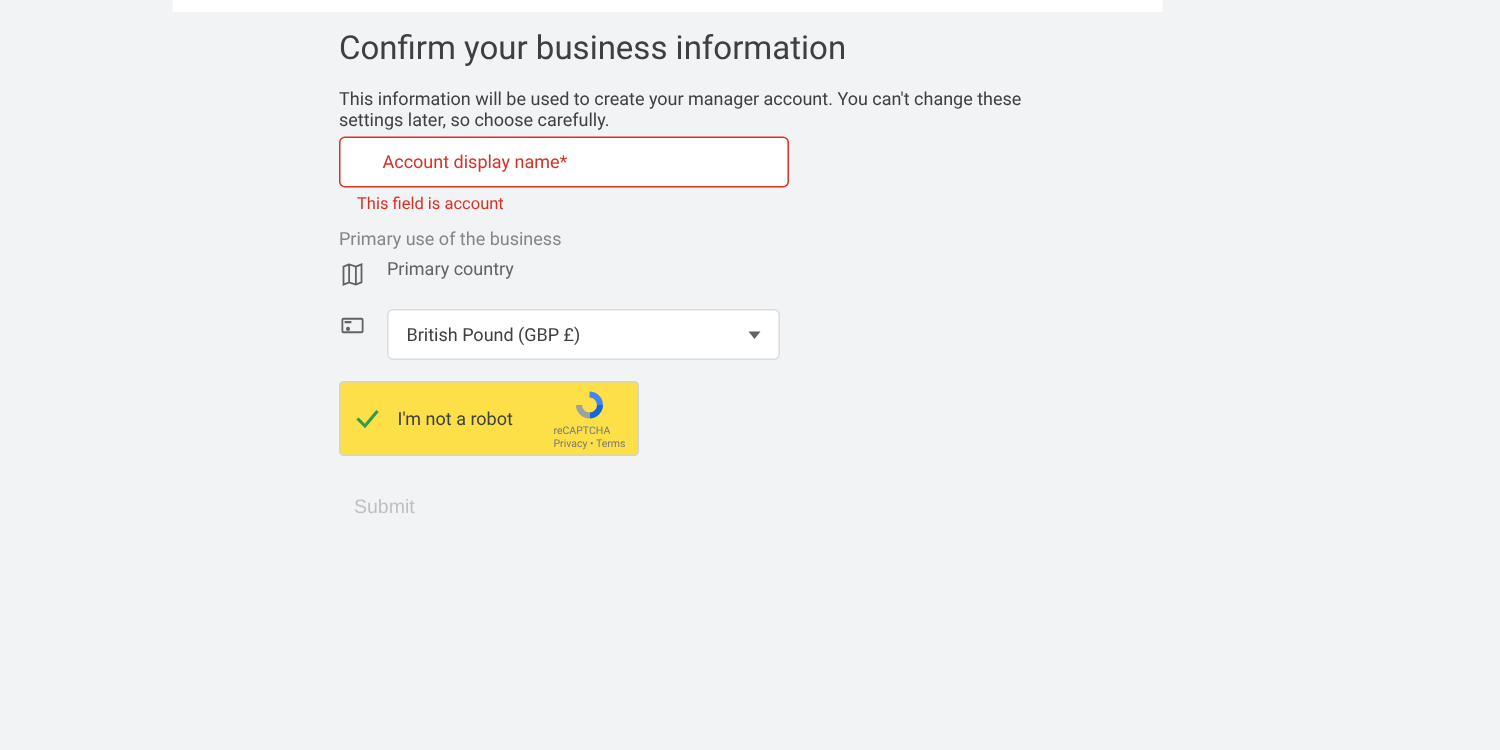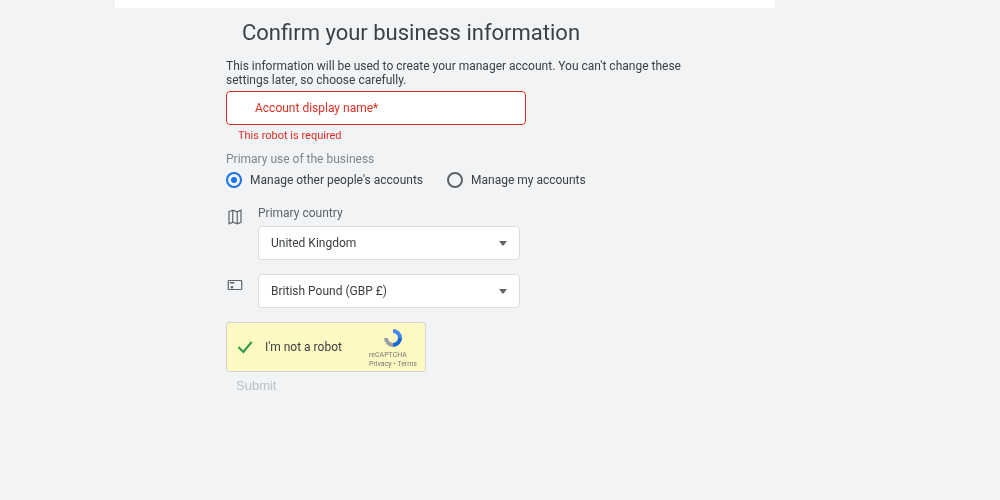--- a/index.html
+++ b/index.html
@@ -21,21 +21,21 @@
     background: #fff;
   }
   .page {
     padding: 20px 0 0 226px;
     max-width: 700px;
   }
   h1 {
     font-size: 22px;
     font-weight: 400;
     color: #3c4043;
-    margin: 0 0 14px 16px;
+    margin: 0 0 14px 0;
   }
   .hint {
     font-size: 12px;
     color: #3c4043;
     margin-bottom: 4px;
   }
   .tf {
     position: relative;
     width: 300px;
     height: 34px;
@@ -128,27 +128,27 @@
   .caret {
     width: 0; height: 0;
     border-left: 4px solid transparent;
     border-right: 4px solid transparent;
     border-top: 5px solid #5f6368;
   }
   .recaptcha {
     width: 200px;
     height: 50px;
     border: 1px solid #d3d3d3;
-    background: #fef9c3;
+    background: #fde047;
     border-radius: 3px;
     display: flex;
     align-items: center;
     padding: 0 8px;
     gap: 10px;
-    margin: 12px 0 0 0;
+    margin: 12px 0 20px 0;
   }
   .check {
     width: 20px; height: 20px;
     flex-shrink: 0;
   }
   .recaptcha-label {
     font-size: 12px;
     color: #3c4043;
     flex: 1;
   }
@@ -178,49 +178,35 @@
 
   <h1>Confirm your business information</h1>
   <div class="hint">This information will be used to create your manager account. You can't change these settings later, so choose carefully.</div>
 
   
   <div class="tf">
     <span class="tf-label">
       <span>Account display name</span><span class="tf-asterisk">*</span>
     </span>
   </div>
-  <div class="tf-error">This robot is required</div>
+  <div class="tf-error">This field is account</div>
 
   
   <div class="section-label">Primary use of the business</div>
-  <div class="radio-row">
-    <div class="radio selected">
-      <span class="circle"></span>
-      <span>Manage other people's accounts</span>
-    </div>
-    <div class="radio">
-      <span class="circle"></span>
-      <span>Manage my accounts</span>
-    </div>
-  </div>
 
   
   <div class="field-row">
     <span class="field-icon">
       <svg viewBox="0 0 24 24" width="18" height="18" fill="none" stroke="#5f6368" stroke-width="1.6">
         <path d="M9 3 L4 5 L4 21 L9 19 L15 21 L20 19 L20 3 L15 5 L9 3 Z"></path>
         <path d="M9 3 L9 19 M15 5 L15 21"></path>
       </svg>
     </span>
     <div class="field-body">
       <div class="field-label">Primary country</div>
-      <div class="select">
-        <span>United Kingdom</span>
-        <span class="caret"></span>
-      </div>
     </div>
   </div>
 
   
 
   
   <div class="field-row">
     <span class="field-icon">
       <svg viewBox="0 0 24 24" width="18" height="18" fill="none" stroke="#5f6368" stroke-width="1.6">
         <rect x="3" y="6" width="18" height="12" rx="1"></rect>

